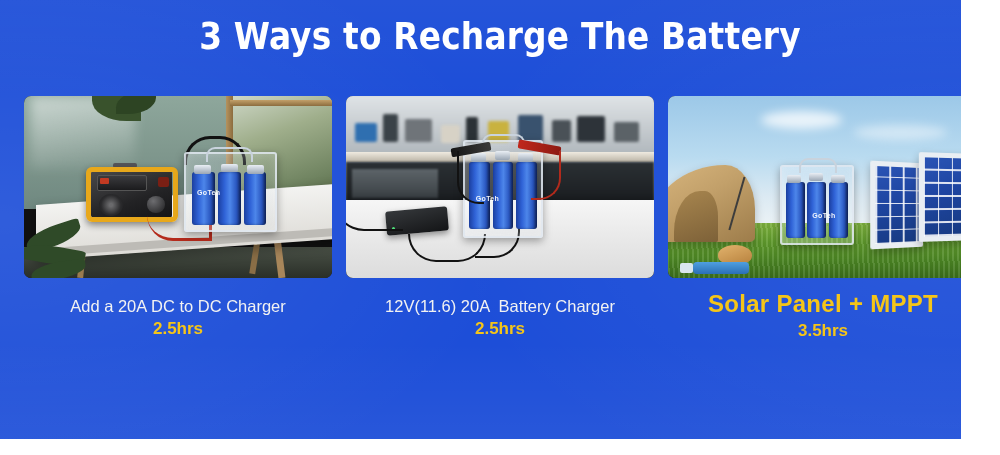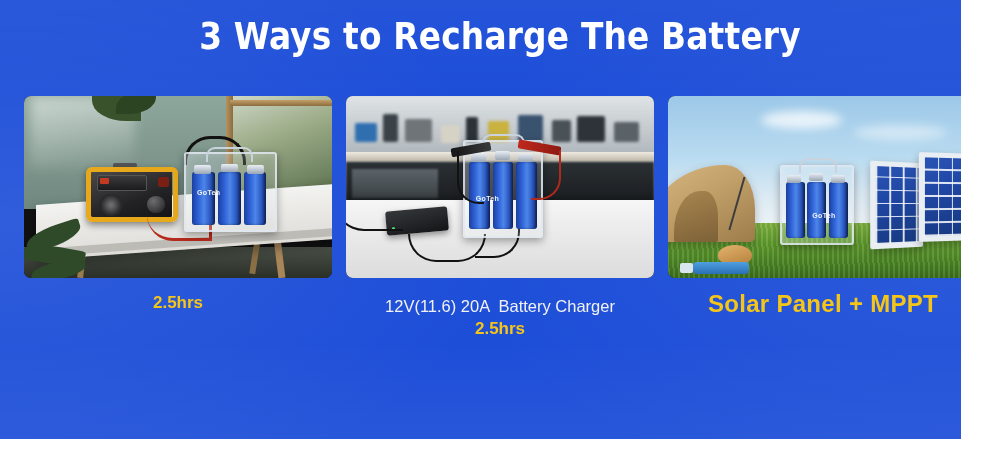--- a/index.html
+++ b/index.html
@@ -280,20 +280,21 @@
           <div class="p1-plant">
             <div class="p1-leaf" style="left:8%;top:22%;width:62%;height:26%;transform:rotate(-18deg);"></div>
             <div class="p1-leaf" style="left:2%;top:48%;width:70%;height:24%;transform:rotate(10deg);"></div>
             <div class="p1-leaf" style="left:14%;top:70%;width:60%;height:22%;transform:rotate(-8deg);"></div>
           </div>
           <div class="p1-topleaf"></div>
           <div class="p1-topleaf2"></div>
         </div>
       </div>
       <div class="cap-block">
+        <div class="cap-sub">Add a 20A DC to DC Charger</div>
         <div class="cap-hrs">2.5hrs</div>
       </div>
     </div>
 
     <div class="card">
       <div class="photo">
         <div class="scene">
           <div class="p2-bgwall"></div>
           <div class="p2-shelf"></div>
           <div class="p2-clutter">
@@ -377,18 +378,19 @@
             </div>
             <div class="p3-panel" style="left:47%;top:6%;width:50%;height:80%;transform:perspective(240px) rotateY(10deg);">
               <div class="p3-cells"></div>
             </div>
             <div class="p3-stand"></div>
           </div>
         </div>
       </div>
       <div class="cap-block">
         <div class="cap-title mixed">Solar Panel + MPPT</div>
+        <div class="cap-hrs">3.5hrs</div>
       </div>
     </div>
 
   </div>
 </div>
 <div class="bottom-strip"></div>
 
 </body></html>

